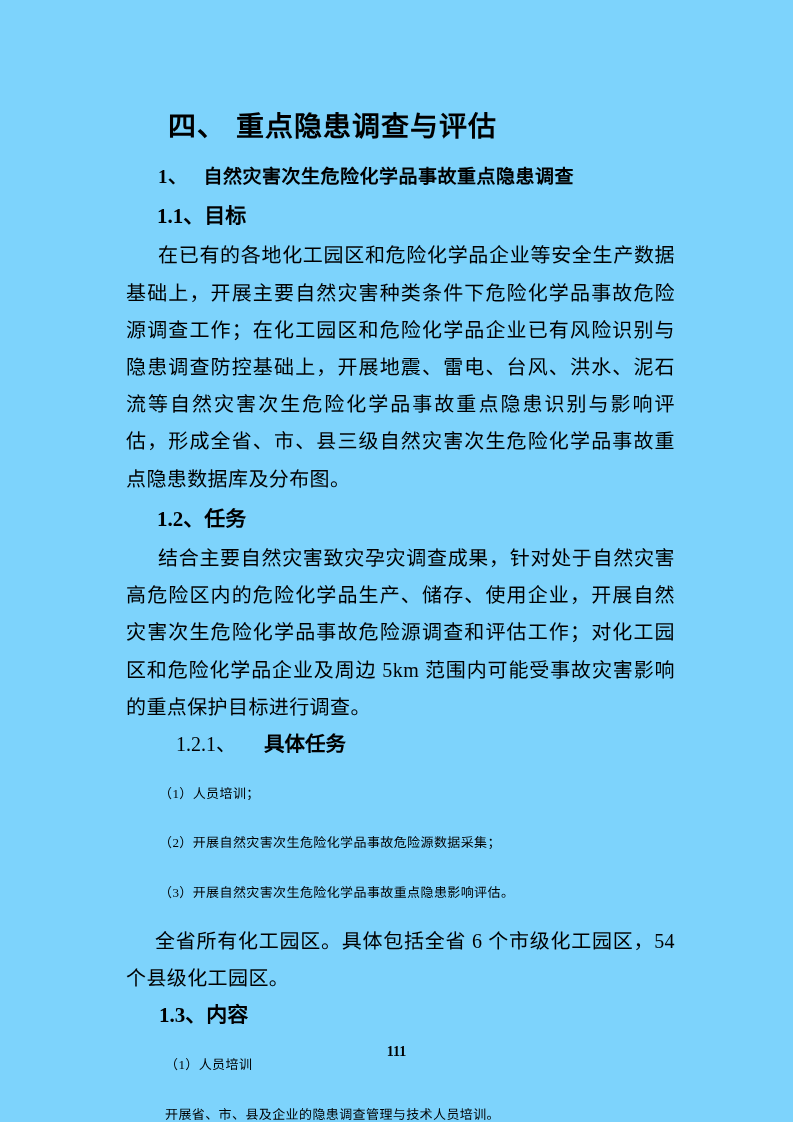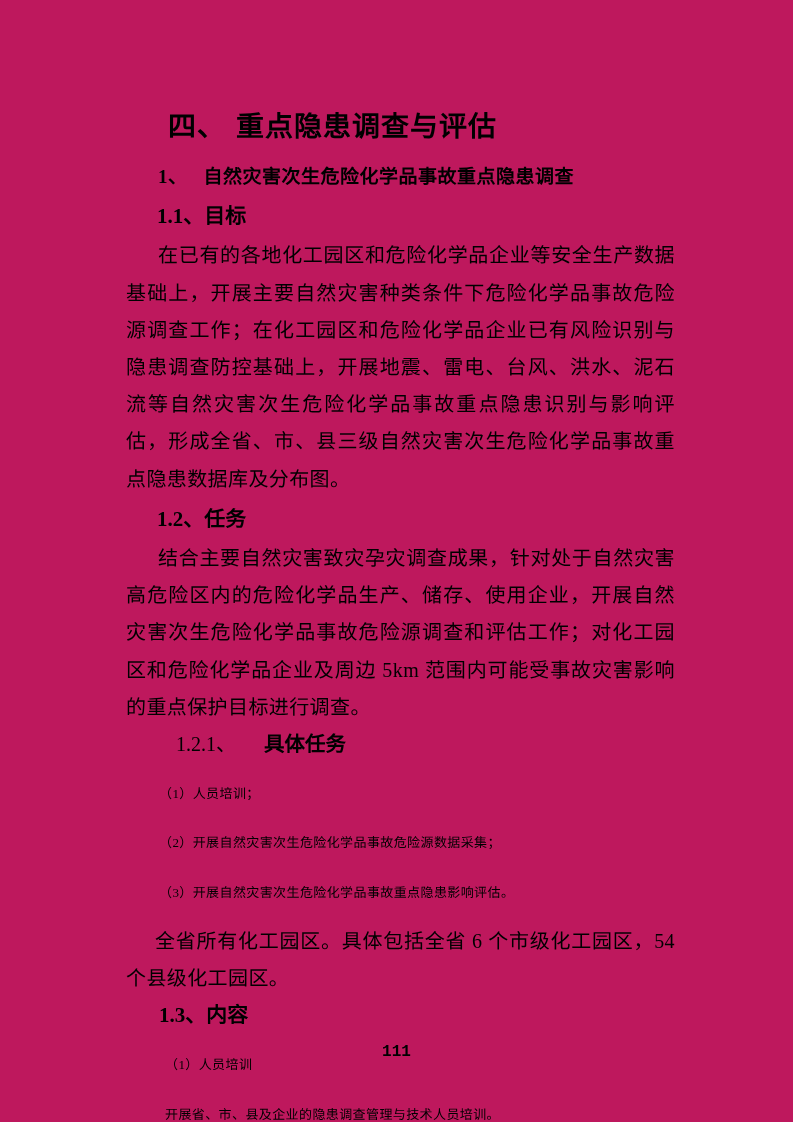--- a/index.html
+++ b/index.html
@@ -5,21 +5,21 @@
   html, body {
     margin: 0;
     padding: 0;
     background: #ffffff;
   }
   .page {
     position: relative;
     width: 793px;
     height: 1122px;
     margin: 0 auto;
-    background: #be185d;
+    background: #7dd3fc;
     color: #000000;
     box-sizing: border-box;
     padding: 106px 118px 0 118px;
     overflow: hidden;
     font-family: "Liberation Serif", "DejaVu Serif", serif;
   }
   .chapter-heading {
     margin: 0 0 0 50px;
     font-family: "Liberation Sans", "DejaVu Sans", sans-serif;
     font-size: 28px;
@@ -67,24 +67,24 @@
     line-height: 37.2px;
     text-indent: 29px;
     letter-spacing: 0.4px;
   }
   .page-number {
     position: absolute;
     top: 1042px;
     left: 0;
     right: 0;
     text-align: center;
-    font-size: 16px;
+    font-size: 14px;
     font-weight: 700;
     line-height: 20px;
-    font-family: Liberation Mono, monospace;
+    font-family: Liberation Serif, serif;
   }
 </style>
 </head>
 <body>
 
 <div class="page">
 
   <h1 class="chapter-heading"><span class="h-num">四、</span><span class="h-title">重点隐患调查与评估</span></h1>
 
   <h2 class="section-heading"><span class="h-num">1、</span><span class="h-title">自然灾害次生危险化学品事故重点隐患调查</span></h2>

